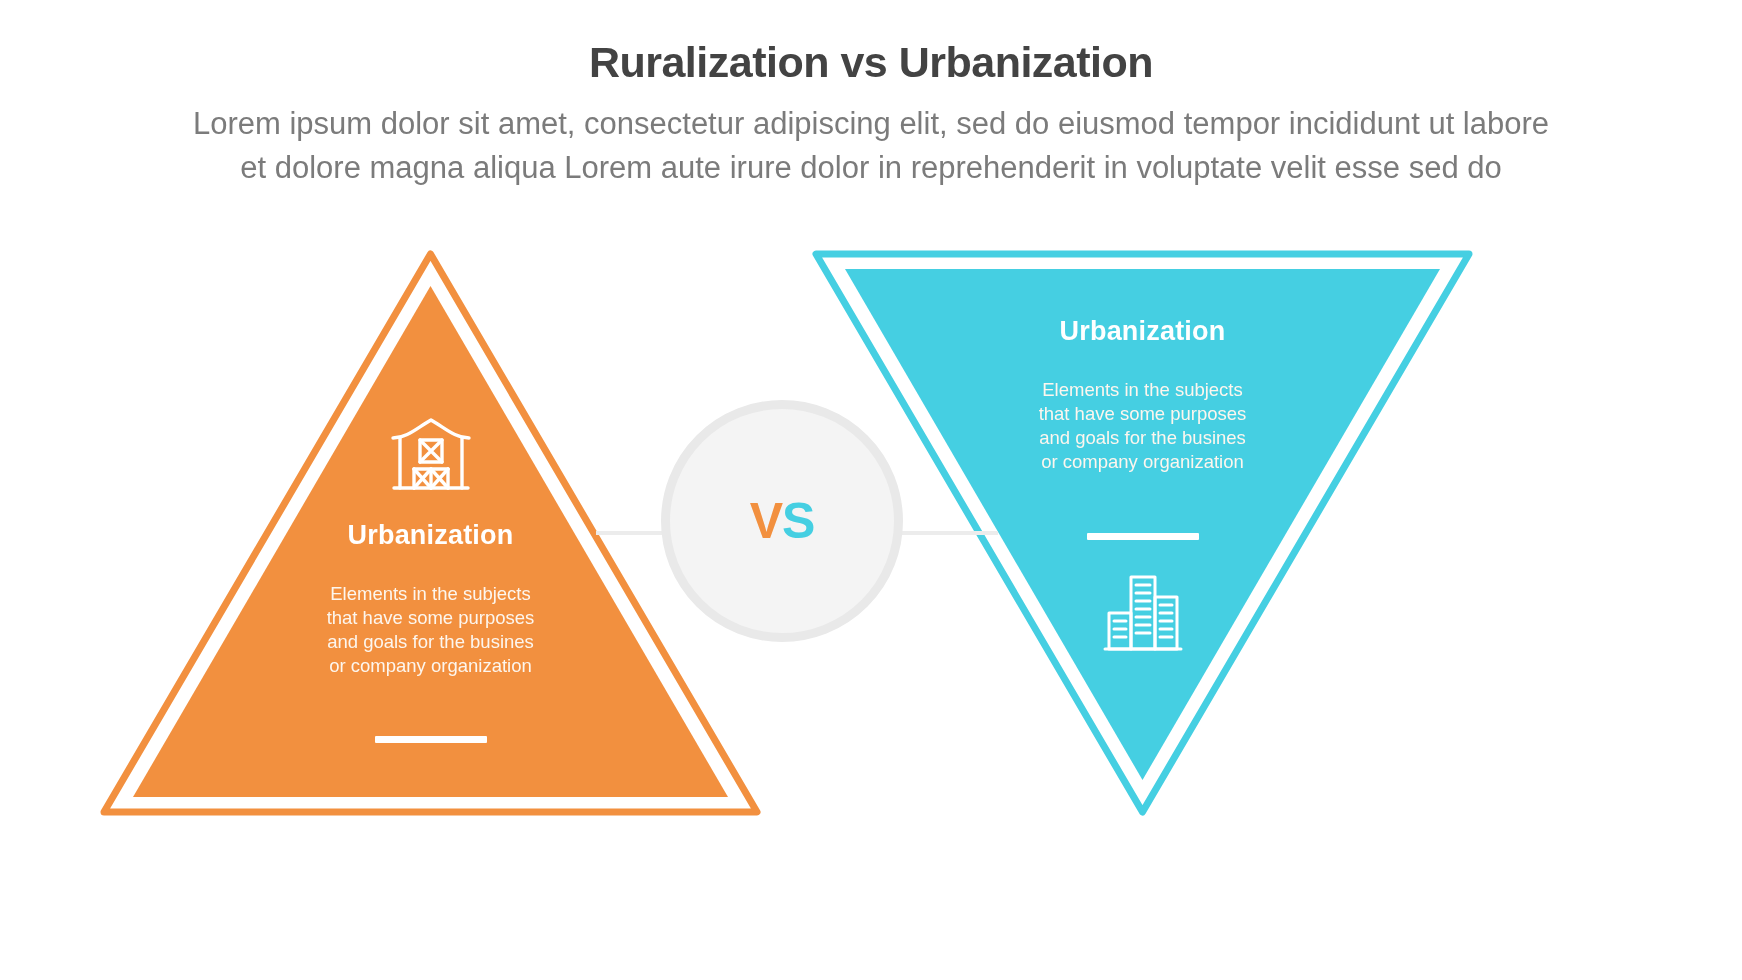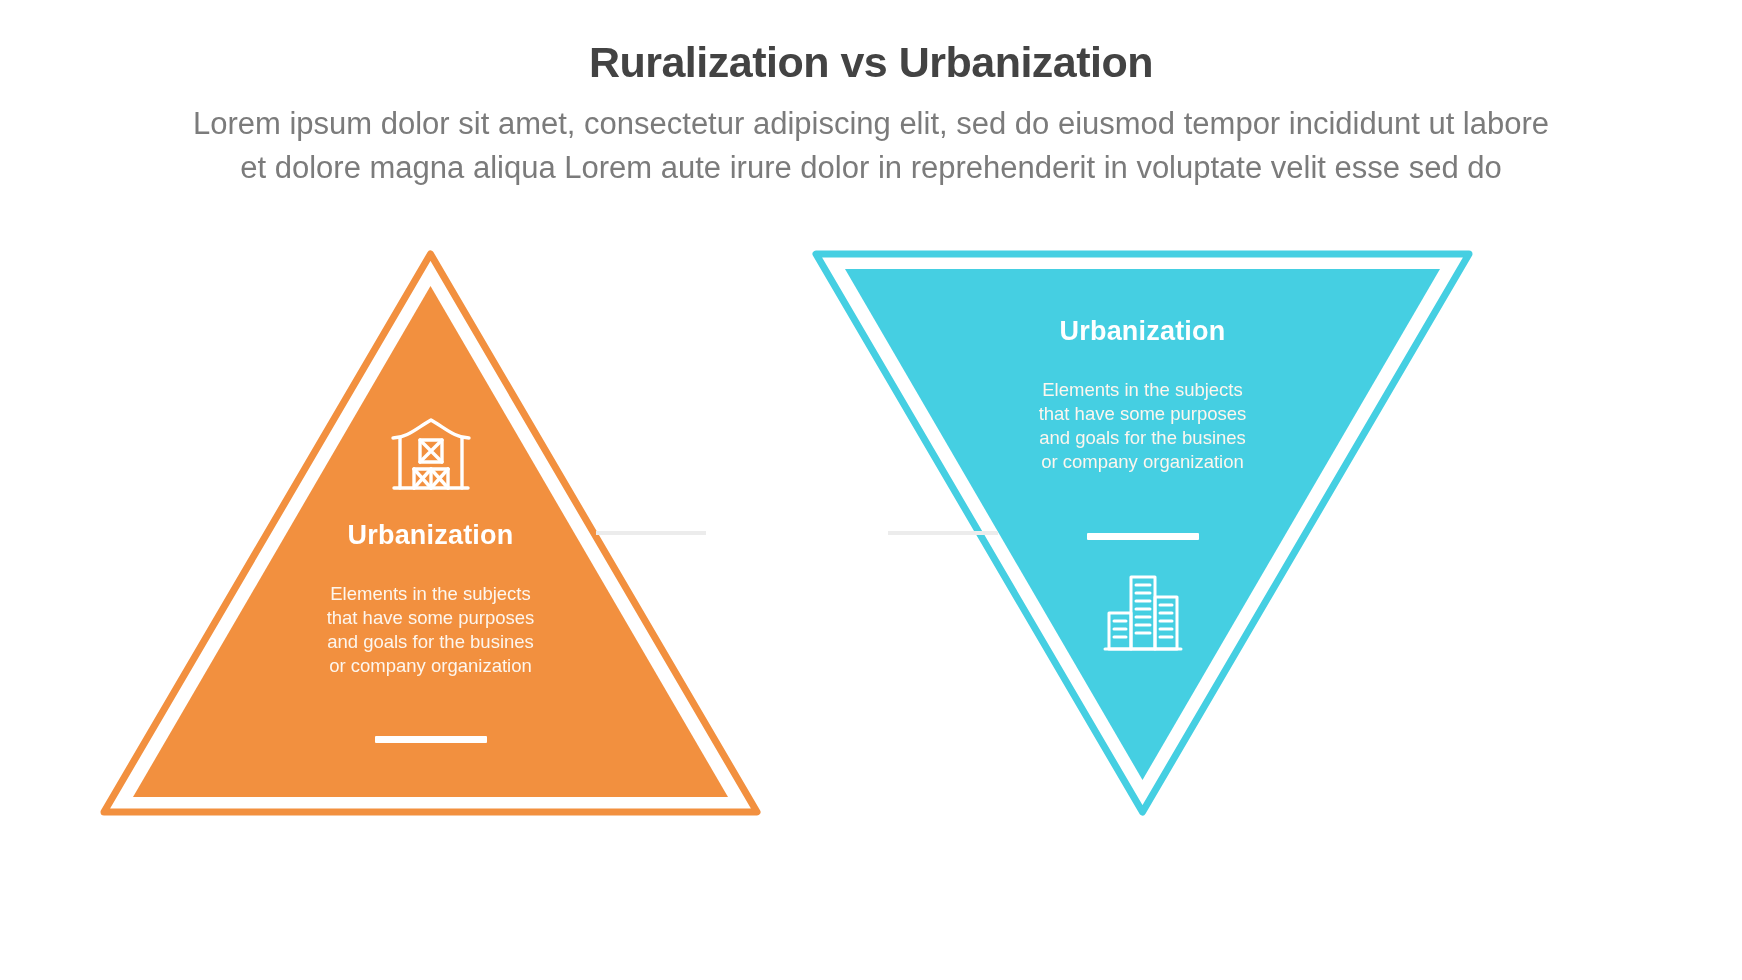--- a/index.html
+++ b/index.html
@@ -255,14 +255,19 @@
 
           <path d="M59 32 L71 32 M59 40 L71 40 M59 48 L71 48 M59 56 L71 56 M59 64 L71 64"></path>
         </g>
       </svg>
     </div>
   </div>
 
   <div id="vs-connector-left"></div>
   <div id="vs-connector-right"></div>
 
+  <div id="vs-circle">
+    <div id="vs-text">
+      <span class="vs-v">V</span><span class="vs-s">S</span>
+    </div>
+  </div>
 
 </div>
 
 </body></html>

